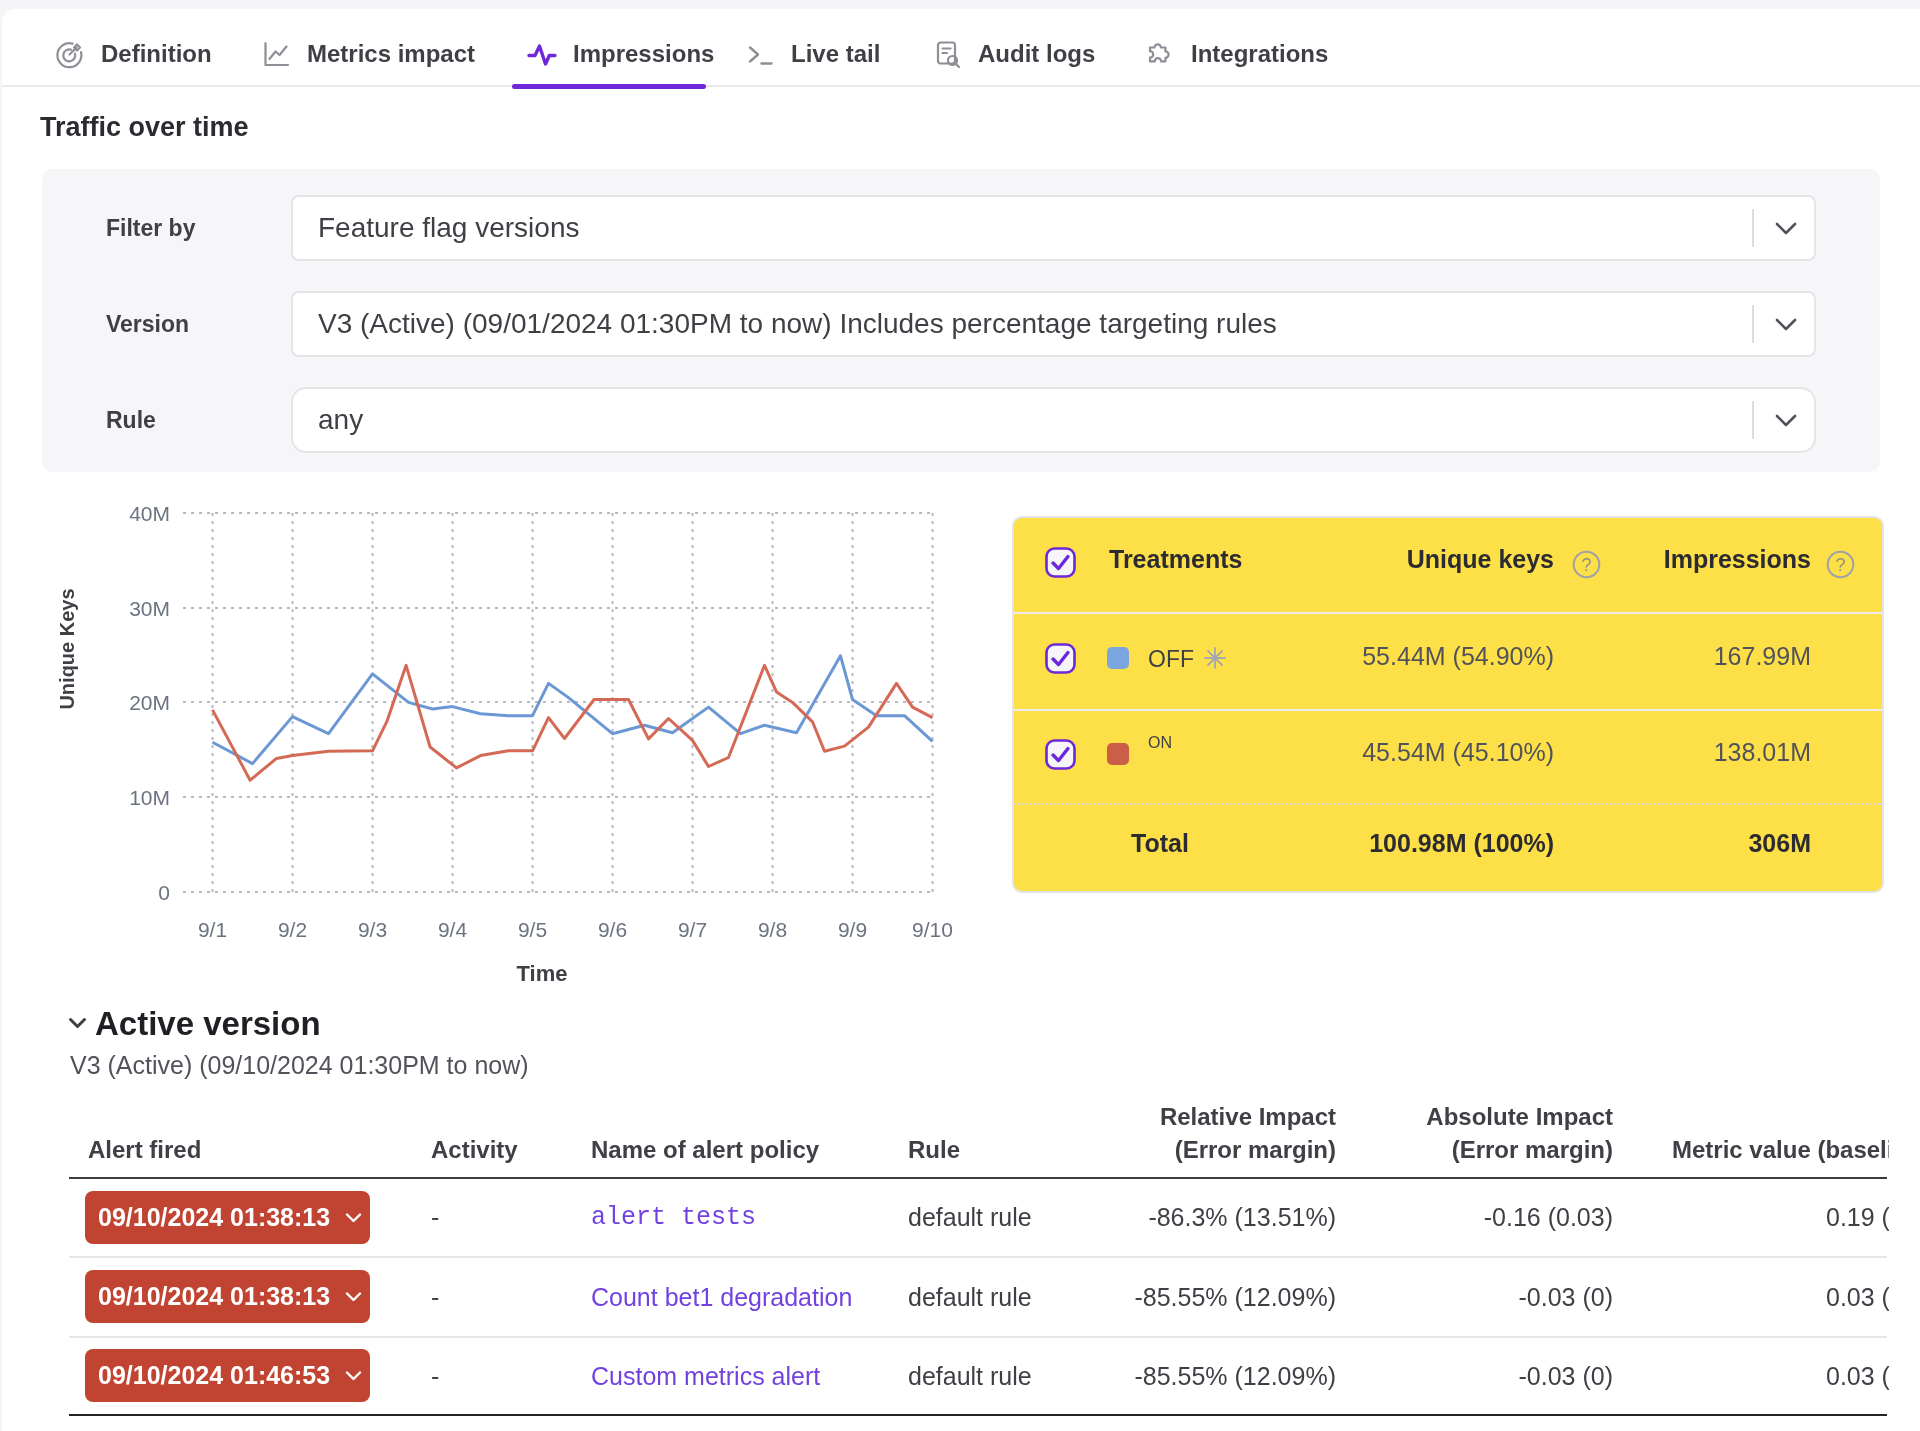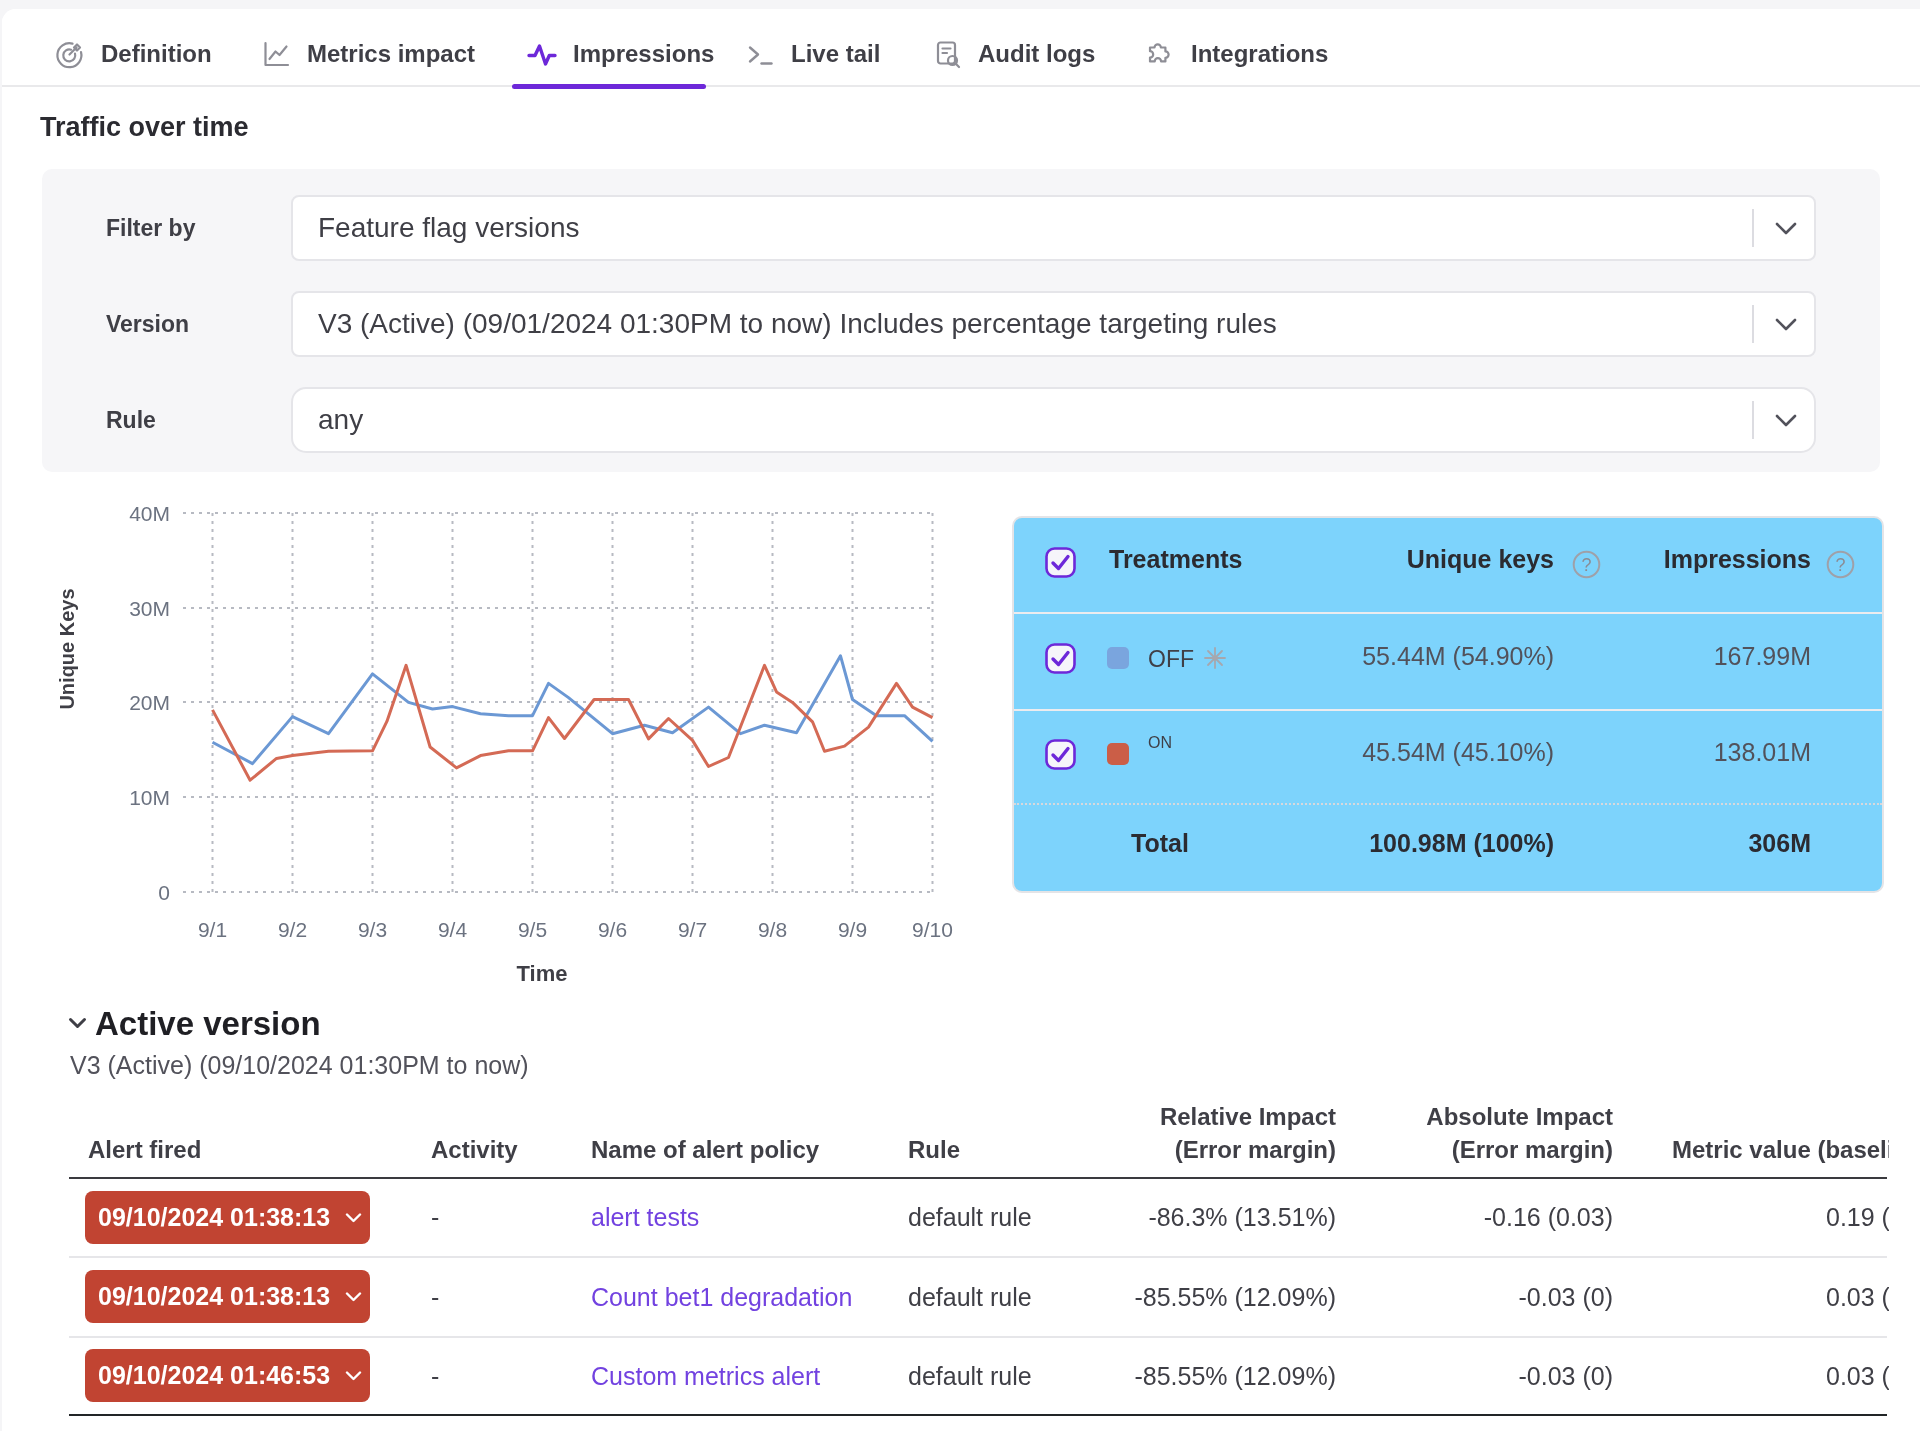--- a/index.html
+++ b/index.html
@@ -13,21 +13,21 @@
 .underline { position:absolute; top:84px; left:512px; width:194px; height:5px; background:#6d28d9; border-radius:3px; }
 
 .h1 { position:absolute; left:40px; top:112px; font-size:27px; font-weight:700; color:#2b2b31; }
 
 .panel { position:absolute; left:42px; top:169px; width:1838px; height:303px; background:#f6f6f8; border-radius:10px; }
 .flabel { position:absolute; left:106px; font-size:23px; font-weight:700; color:#3f3f46; }
 .finput { position:absolute; left:291px; width:1525px; height:66px; background:#fff; border:2px solid #e5e5e9; border-radius:8px; font-size:28px; color:#3f3f46; line-height:62px; padding-left:25px; white-space:nowrap; }
 .fchev { position:absolute; right:0; top:12px; width:62px; height:38px; border-left:2px solid #dcdce1; }
 .fchev svg { position:absolute; left:20px; top:13px; }
 
-.tcard { position:absolute; left:1012px; top:516px; width:872px; height:377px; background:#7dd3fc; border:2px solid #e4e4e7; border-radius:10px; }
+.tcard { position:absolute; left:1012px; top:516px; width:872px; height:377px; background:#fde047; border:2px solid #e4e4e7; border-radius:10px; }
 .sep1 { position:absolute; left:0; top:94px; width:868px; border-top:2px solid #ececef; }
 .sep2 { position:absolute; left:0; top:191px; width:868px; border-top:2px solid #ececef; }
 .sep3 { position:absolute; left:0; top:285px; width:868px; border-top:2px dotted #d8d8dc; }
 .cb { position:absolute; left:31px; }
 .tname { position:absolute; left:95px; font-size:25px; color:#3f3f46; }
 .num { position:absolute; font-size:25px; color:#52525b; white-space:nowrap; }
 .swatch { position:absolute; left:93px; width:22px; height:22px; border-radius:5px; }
 
 .h2 { position:absolute; left:95px; top:1005px; font-size:33px; font-weight:700; color:#1f1f24; }
 .sub { position:absolute; left:70px; top:1051px; font-size:25px; color:#52525b; }
@@ -228,21 +228,21 @@
 <div class="hline" style="top:1256px; border-top:2px solid #e6e6e9;"></div>
 <div class="hline" style="top:1336px; border-top:2px solid #e6e6e9;"></div>
 <div class="hline" style="top:1414px; border-top:2.5px solid #222527;"></div>
 
 <div class="redbtn" style="top:1191px;">09/10/2024 01:38:13
   <svg width="17" height="10" viewBox="0 0 17 10" fill="none" stroke="#fff" stroke-width="2.4" stroke-linecap="round" stroke-linejoin="round">
       <path d="M 2 1.5 L 8.5 8 L 15 1.5"></path>
     </svg>
 </div>
 <div class="td" style="left:431px; top:1203px;">-</div>
-<div class="td link" style="left:591px; top:1203px;">alert tests</div>
+<div class="td link" style="left:591px; top:1203px;font-family:Liberation Mono, monospace;">alert tests</div>
 <div class="td" style="left:908px; top:1203px;">default rule</div>
 <div class="td r" style="right:584px; top:1203px;">-86.3% (13.51%)</div>
 <div class="td r" style="right:307px; top:1203px;">-0.16 (0.03)</div>
 <div class="td" style="left:1826px; top:1203px;">0.19 (0.22)</div>
 
 <div class="redbtn" style="top:1270px;">09/10/2024 01:38:13
   <svg width="17" height="10" viewBox="0 0 17 10" fill="none" stroke="#fff" stroke-width="2.4" stroke-linecap="round" stroke-linejoin="round">
       <path d="M 2 1.5 L 8.5 8 L 15 1.5"></path>
     </svg>
 </div>

